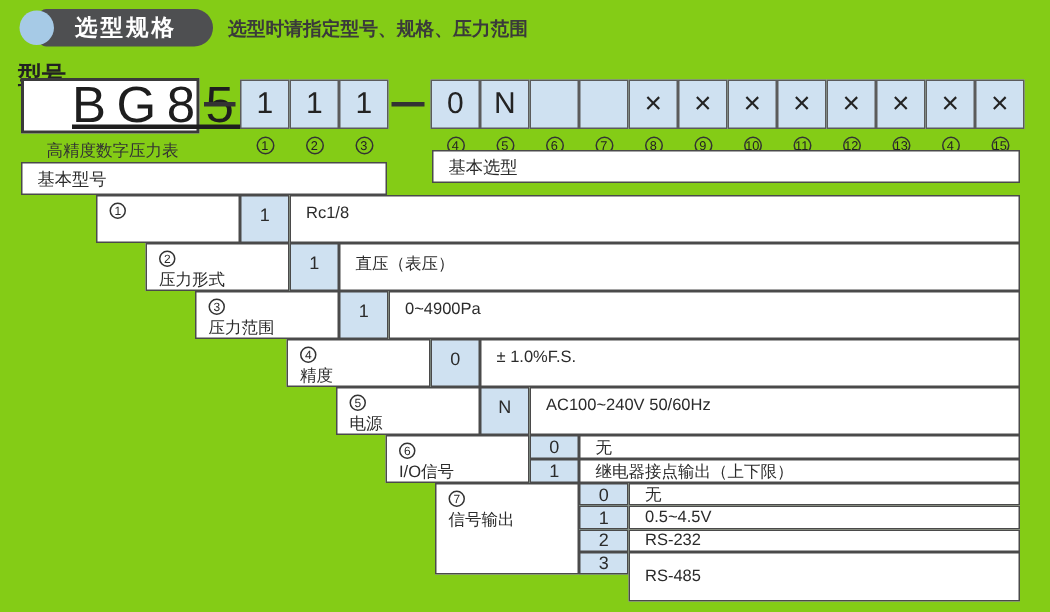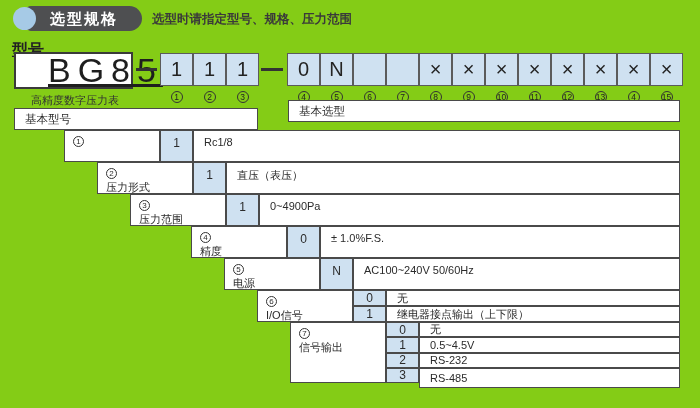--- a/index.html
+++ b/index.html
@@ -124,16 +124,16 @@
       <div class="cell vcell sub" style="left: 353px; top: 306px; width: 33px; height: 16px;">1</div>
       <div class="cell dcell sub" style="left: 386px; top: 306px; width: 294px; height: 16px;">继电器接点输出（上下限）</div>
       <div class="cell rlabel" style="left: 290px; top: 322px; width: 96px; height: 61px;"><span class="num-circ">7</span><div class="rname">信号输出</div></div>
       <div class="cell vcell sub" style="left: 386px; top: 322px; width: 33px; height: 15.25px;">0</div>
       <div class="cell dcell sub" style="left: 419px; top: 322px; width: 261px; height: 15.25px;">无</div>
       <div class="cell vcell sub" style="left: 386px; top: 337.25px; width: 33px; height: 15.25px;">1</div>
       <div class="cell dcell sub" style="left: 419px; top: 337.25px; width: 261px; height: 15.25px;">0.5~4.5V</div>
       <div class="cell vcell sub" style="left: 386px; top: 352.5px; width: 33px; height: 15.25px;">2</div>
       <div class="cell dcell sub" style="left: 419px; top: 352.5px; width: 261px; height: 15.25px;">RS-232</div>
       <div class="cell vcell sub" style="left: 386px; top: 367.75px; width: 33px; height: 15.25px;">3</div>
-      <div class="cell dcell sub" style="left: 419px; top: 367.75px; width: 261px; height: 20px; text-align: center;">RS-485</div>
+      <div class="cell dcell sub" style="left: 419px; top: 367.75px; width: 261px; height: 33px; text-align: center;">RS-485</div>
     </div>
 
 </div>
 
 </body></html>

